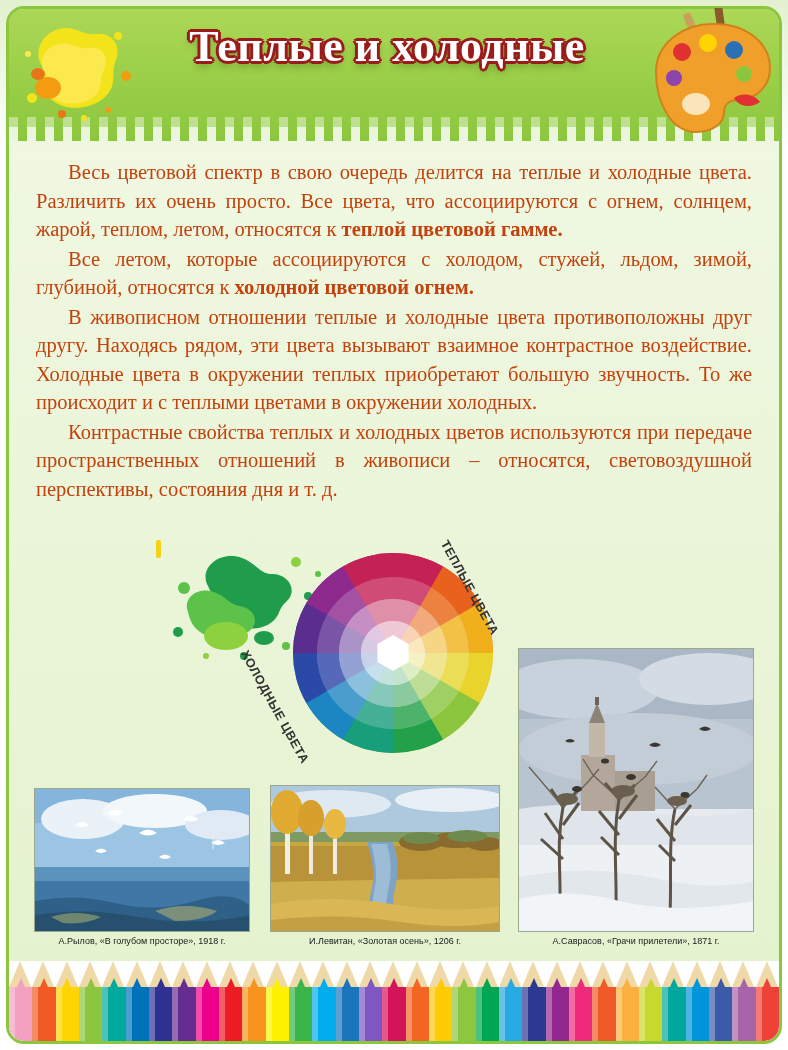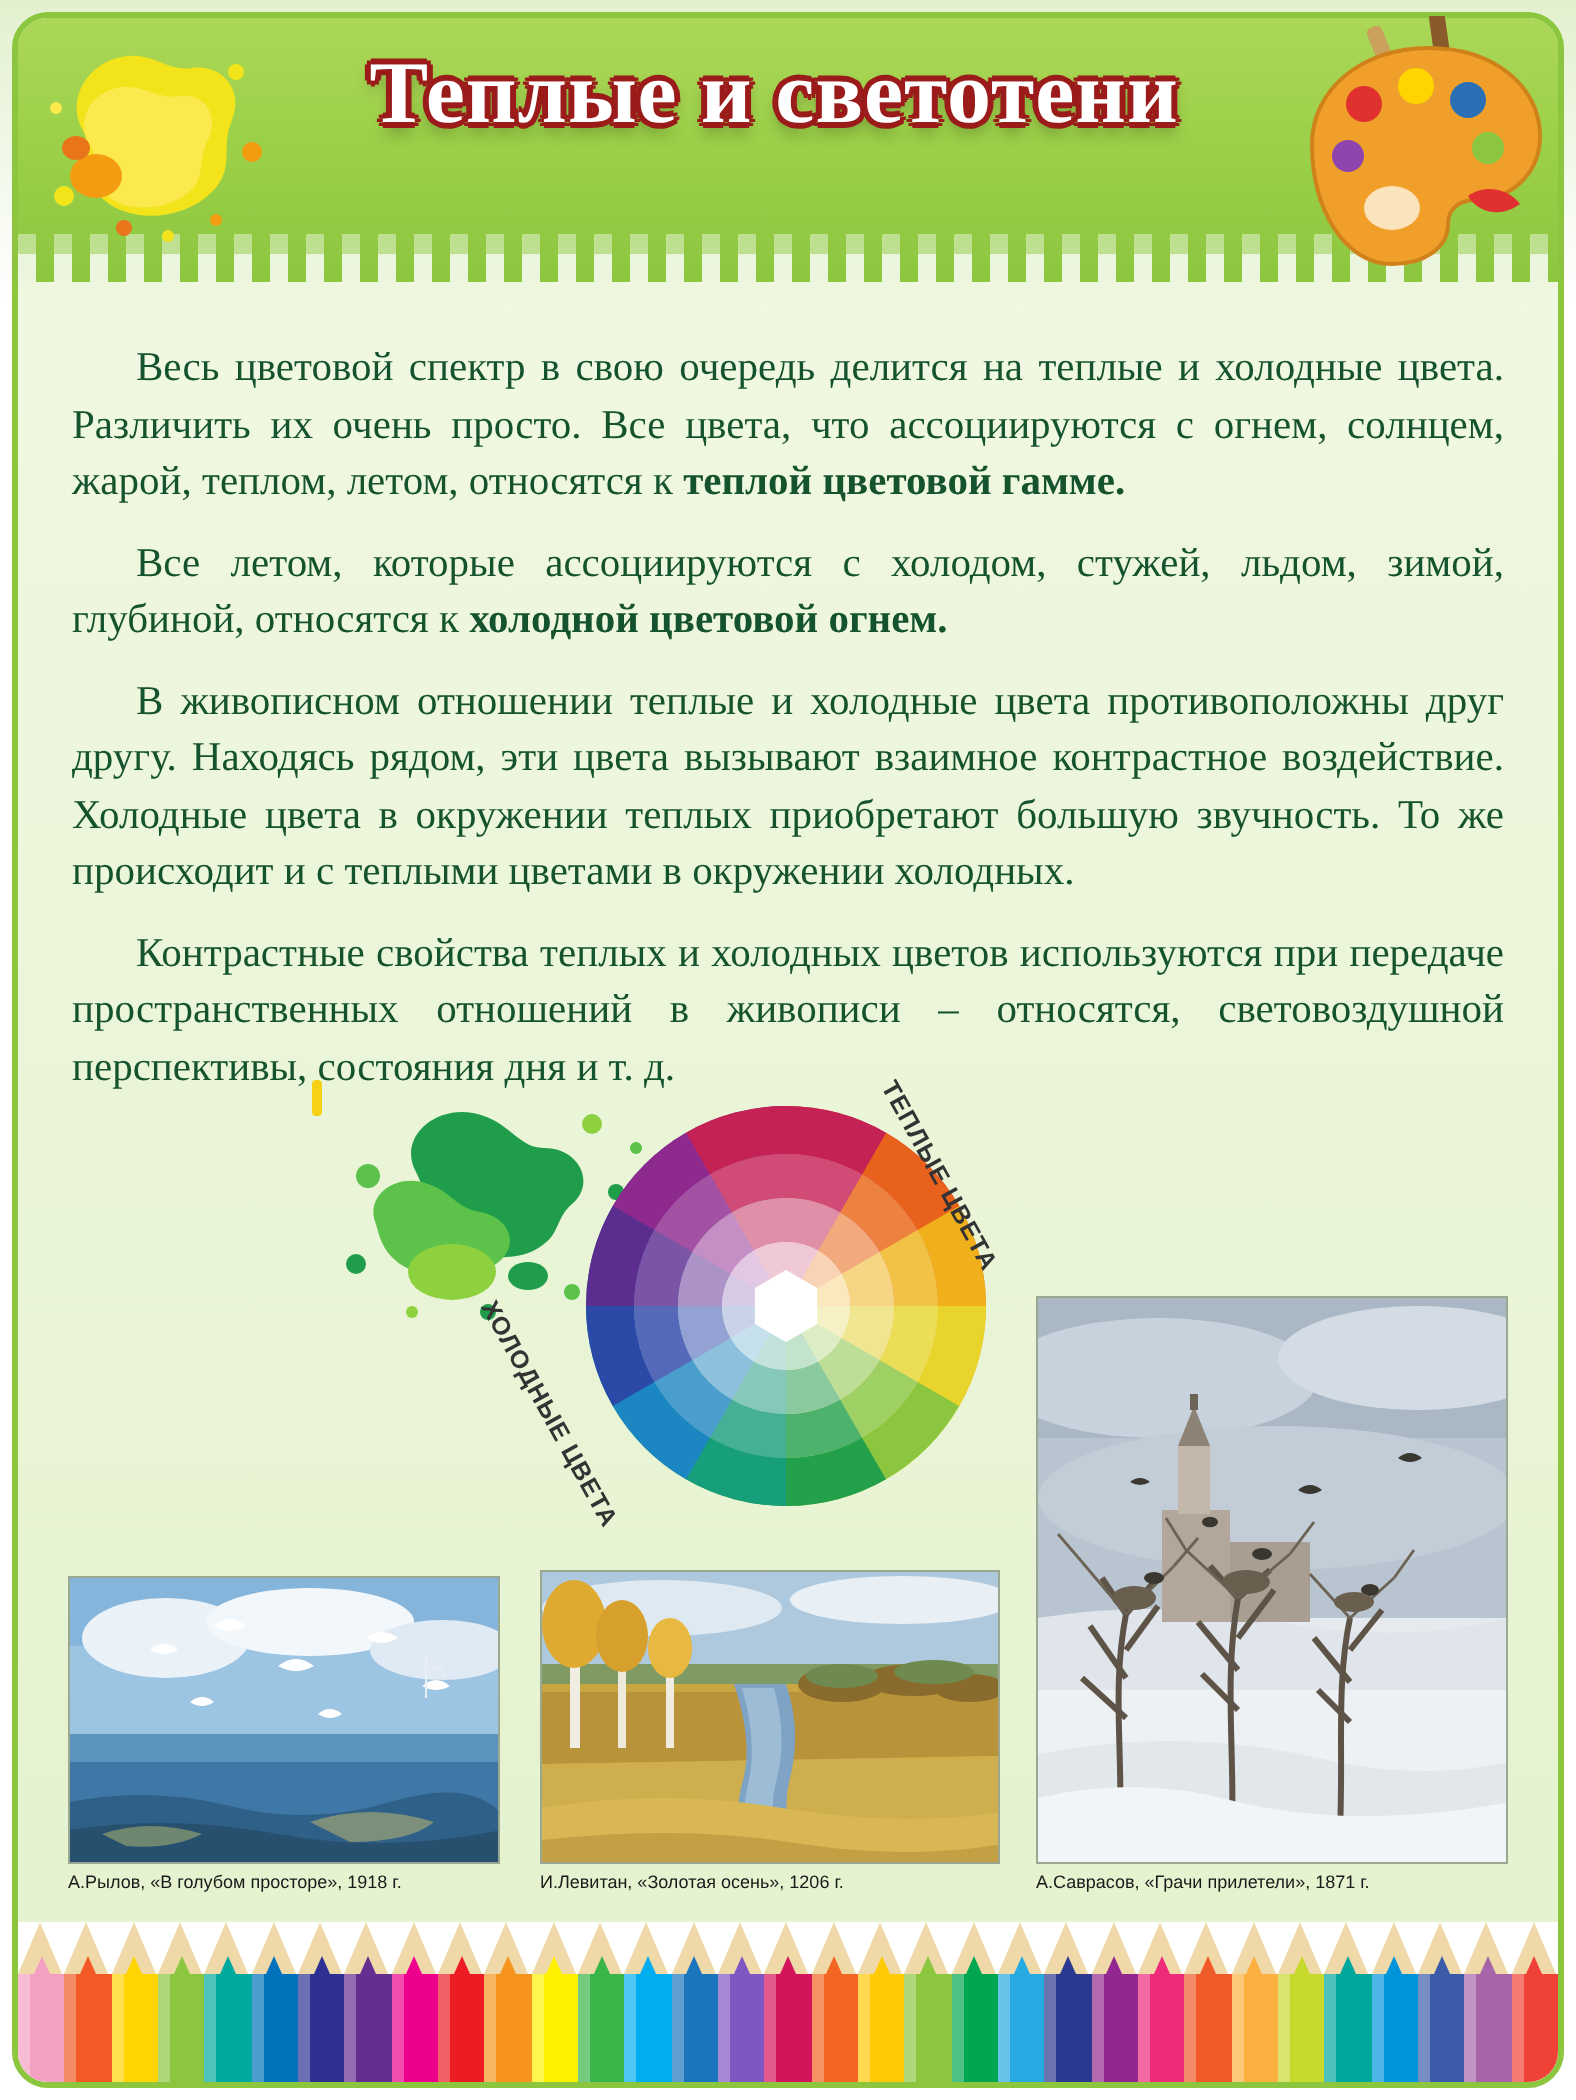--- a/index.html
+++ b/index.html
@@ -106,24 +106,24 @@
   
   .content {
     position: absolute;
     left: 36px; top: 158px;
     width: 716px;
   }
   .para {
     font-family: "Liberation Serif", serif;
     font-size: 20.5px;
     line-height: 28.5px;
-    color: #14532d;
+    color: #c2410c;
     text-align: justify;
     text-indent: 32px;
-    margin: 12px 0 1px 0;
+    margin: 0 0 1px 0;
   }
   .para b { font-weight: bold; }
 
   
   .illus {
     position: absolute;
     left: 18px; top: 520px;
     width: 752px; height: 440px;
   }
 
@@ -176,21 +176,21 @@
   }
   .p1 { left: 16px;  top: 268px; width: 216px; height: 144px; }
   .p2 { left: 252px; top: 265px; width: 230px; height: 147px; }
   .p3 { left: 500px; top: 128px; width: 236px; height: 284px; }
 
   .caption {
     position: absolute;
     font-family: "Liberation Sans", sans-serif;
     font-size: 9px;
     color: #1a1a1a;
-    text-align: left;
+    text-align: center;
   }
   .c1 { left: 16px;  top: 416px; width: 216px; }
   .c2 { left: 252px; top: 416px; width: 230px; }
   .c3 { left: 500px; top: 416px; width: 236px; }
 
   
   .pencils {
     position: absolute;
     left: 9px; bottom: 9px;
     width: 770px; height: 80px;
@@ -275,21 +275,21 @@
     <ellipse cx="58" cy="96" rx="14" ry="11" fill="#fbe3bb"></ellipse>
     <circle cx="44" cy="44" r="9" fill="#e03030"></circle>
     <circle cx="70" cy="35" r="9" fill="#ffd400"></circle>
     <circle cx="96" cy="42" r="9" fill="#2b6fb5"></circle>
     <circle cx="106" cy="66" r="8" fill="#8cc63f"></circle>
     <circle cx="36" cy="70" r="8" fill="#8e44ad"></circle>
     <path d="M96 90 C104 84,116 86,122 94 C114 100,102 100,96 90 Z" fill="#e03030"></path>
   </svg>
 
   <div class="title-plate">
-    <div class="title-text">Теплые и светотени</div>
+    <div class="title-text">Теплые и холодные</div>
   </div>
 
   <div class="content">
     <p class="para">
       <span>Весь цветовой спектр в свою очередь делится на теплые и холодные цвета. Различить их очень просто. Все цвета, что ассоциируются с огнем, солнцем, жарой, теплом, летом, относятся к </span><b>теплой цветовой гамме.</b>
     </p>
     <p class="para">
       <span>Все летом, которые ассоциируются с холодом, стужей, льдом, зимой, глубиной, относятся к </span><b>холодной цветовой огнем.</b>
     </p>
     <p class="para">В живописном отношении теплые и холодные цвета противоположны друг другу. Находясь рядом, эти цвета вызывают взаимное контрастное воздействие. Холодные цвета в окружении теплых приобретают большую звучность. То же происходит и с теплыми цветами в окружении холодных.</p>

